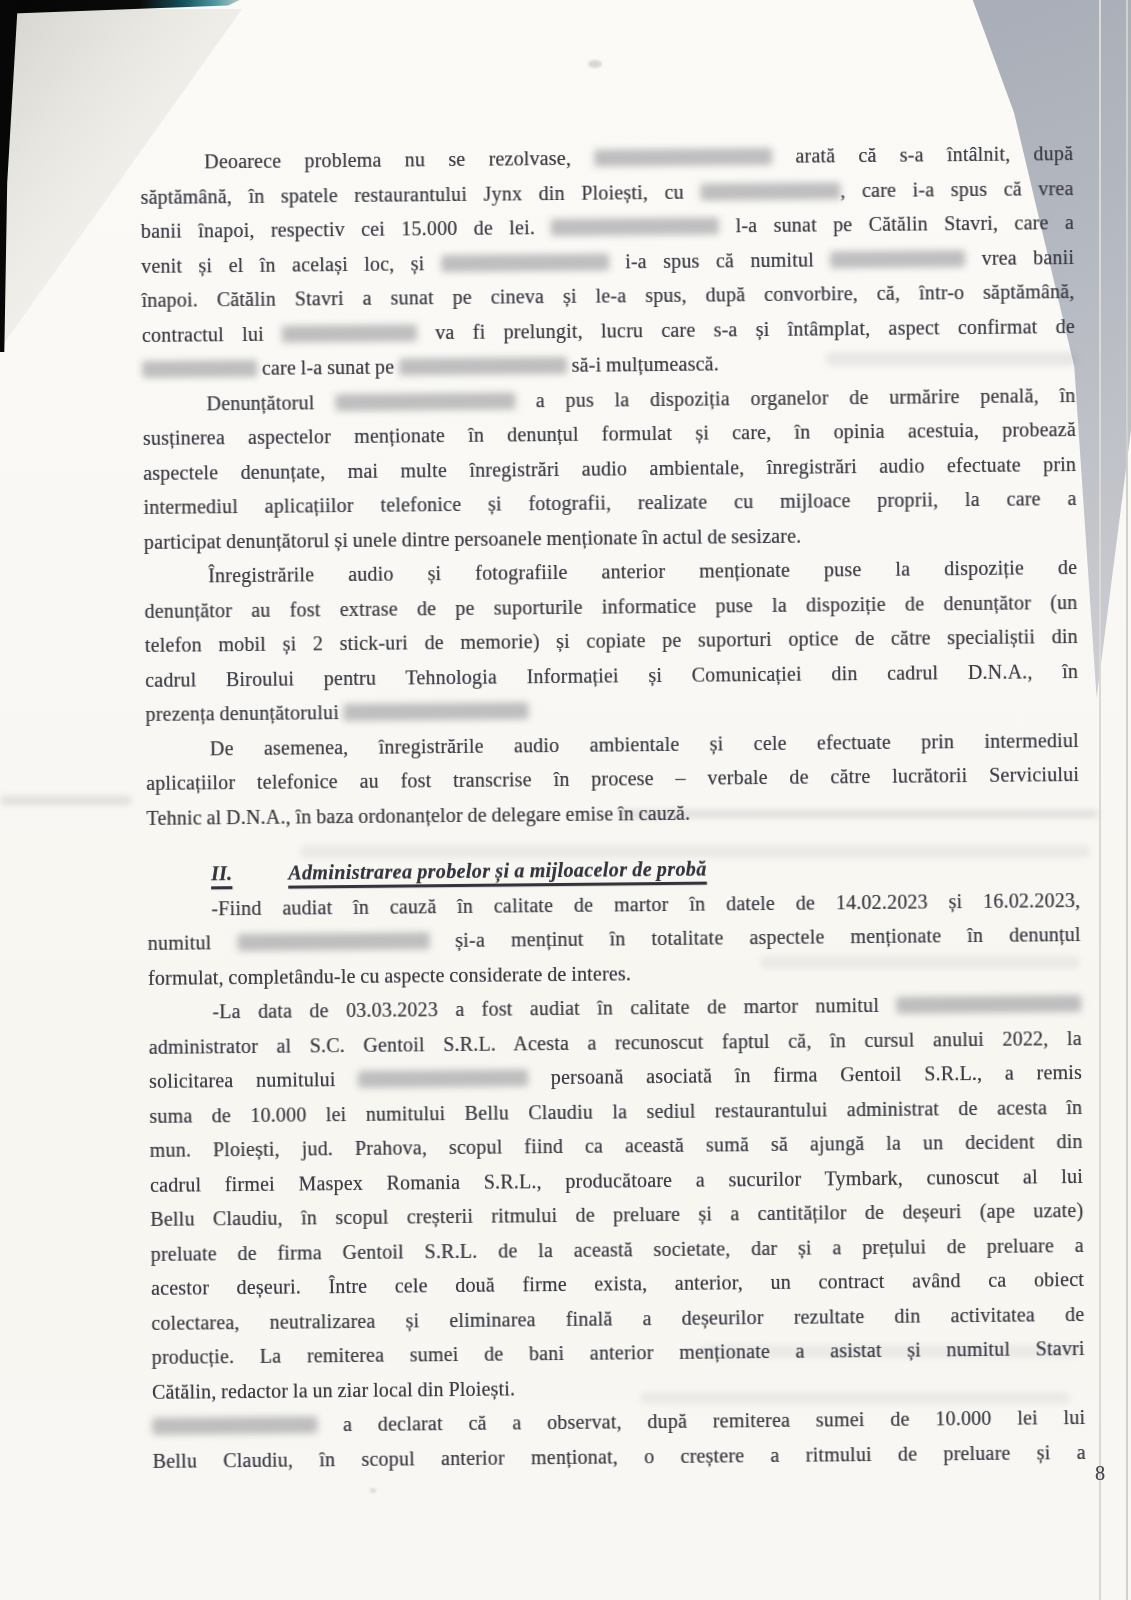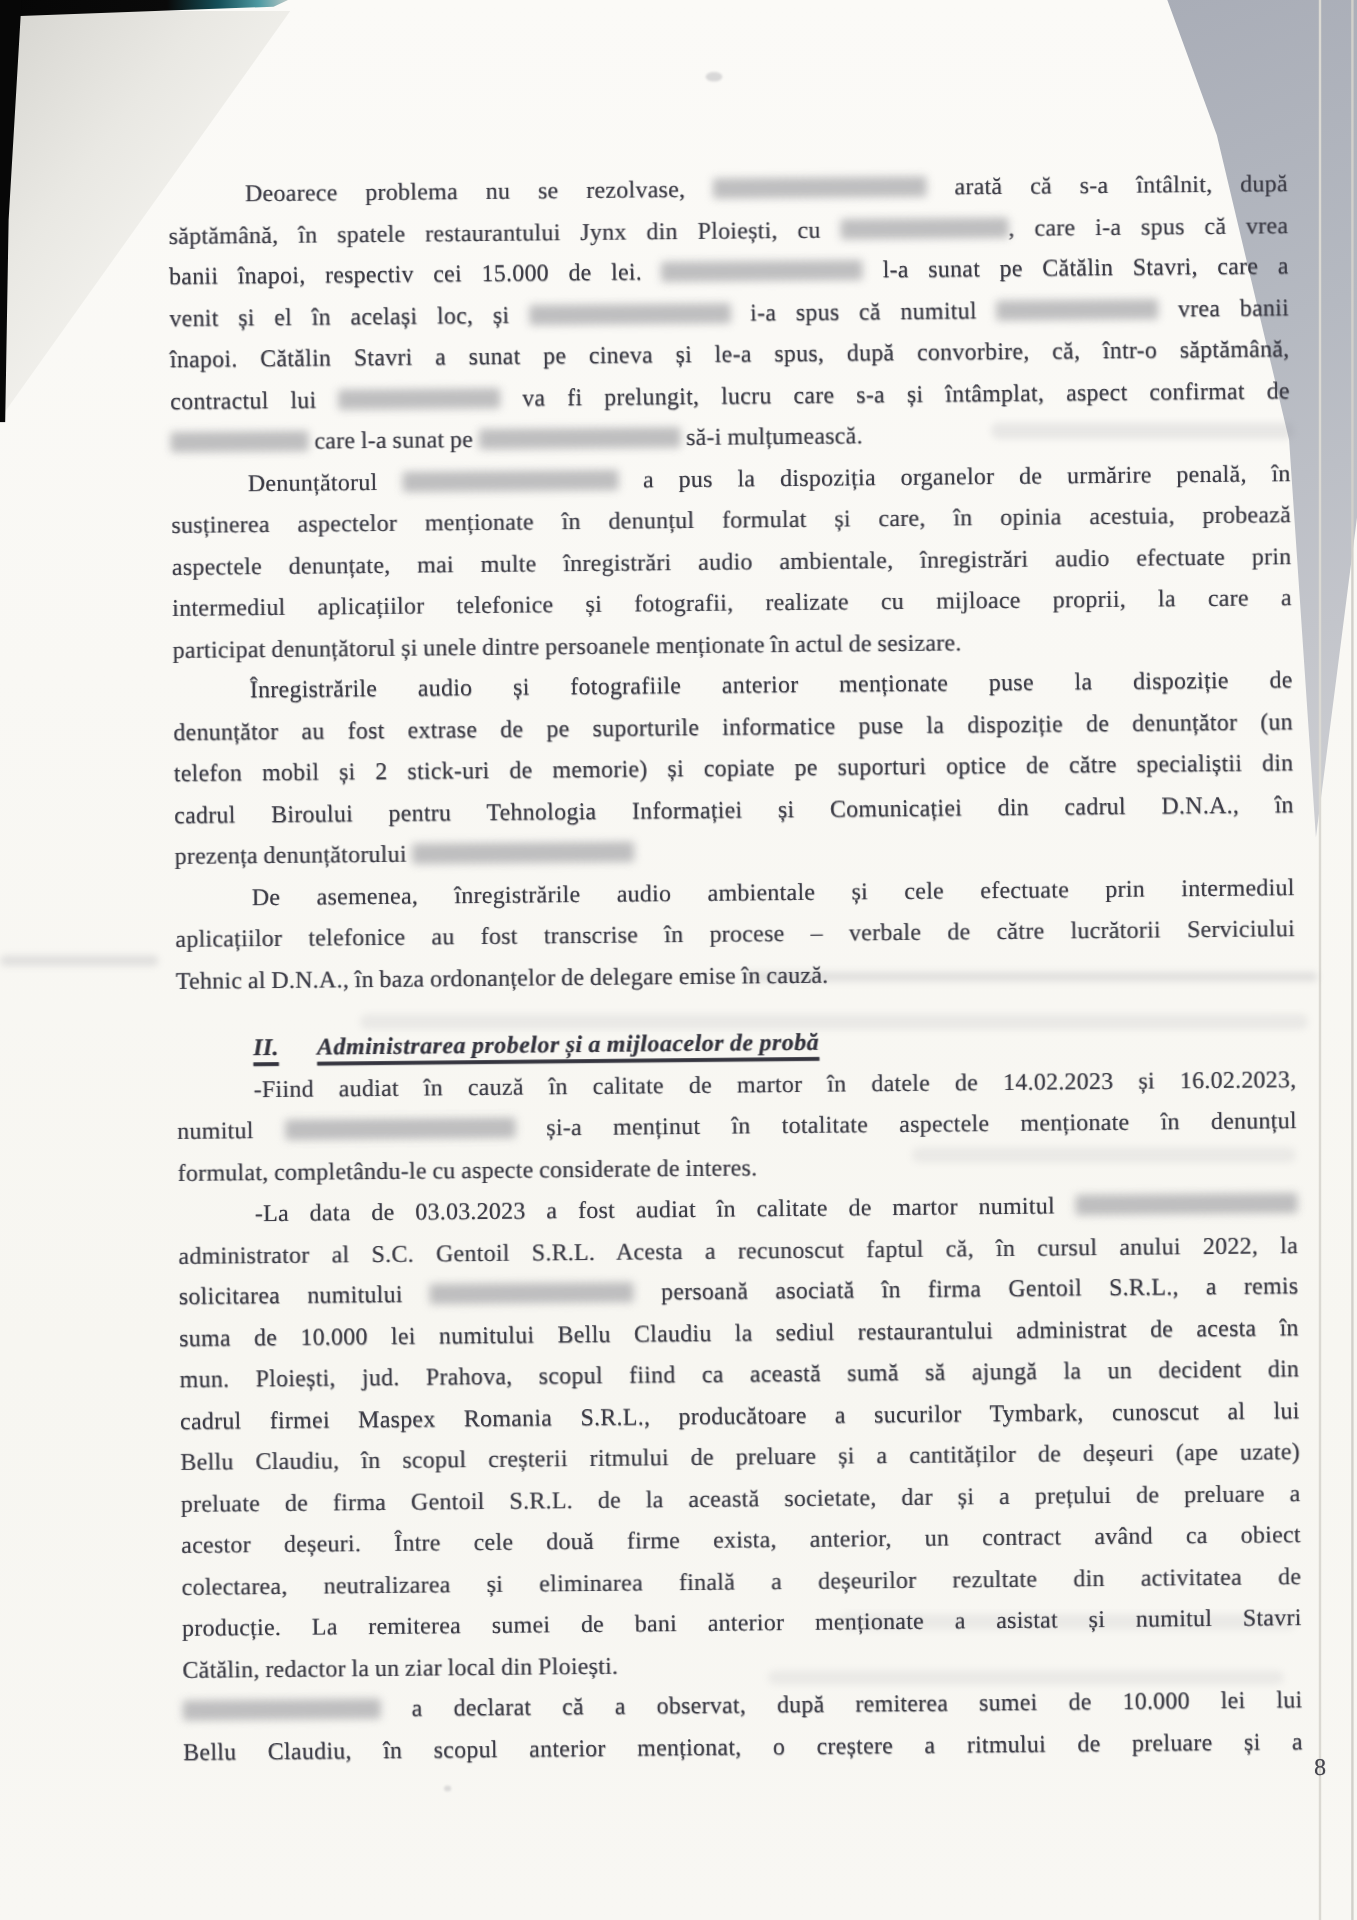--- a/index.html
+++ b/index.html
@@ -54,21 +54,21 @@
   }
   .line{height:34.5px;line-height:34.5px;text-align:justify;text-align-last:left;}
   .line.just{text-align-last:justify;}
   .line.indent{text-indent:64px;}
   .redacted{
     display:inline-block;height:17px;border-radius:2px;background:#b4b4b6;
     filter:blur(3.5px);opacity:.85;transform:translateY(2px);
   }
   .heading{margin-top:22px;height:34.5px;line-height:34.5px;font-weight:bold;font-style:italic;color:#34343e;}
   .heading .hnum{
-    display:inline-block;margin-left:64px;margin-right:32px;
+    display:inline-block;margin-left:64px;margin-right:56px;
     text-decoration:underline;text-decoration-thickness:2.5px;text-underline-offset:6px;
   }
   .heading .htitle{
     text-decoration:underline;text-decoration-thickness:2.5px;text-underline-offset:6px;
     letter-spacing:.4px;
   }
   .page-number{
     position:absolute;left:1095px;top:1462px;font-size:20px;color:#45454e;
     text-shadow:0.3px 0.3px 0.6px rgba(52,52,62,.5);
   }

